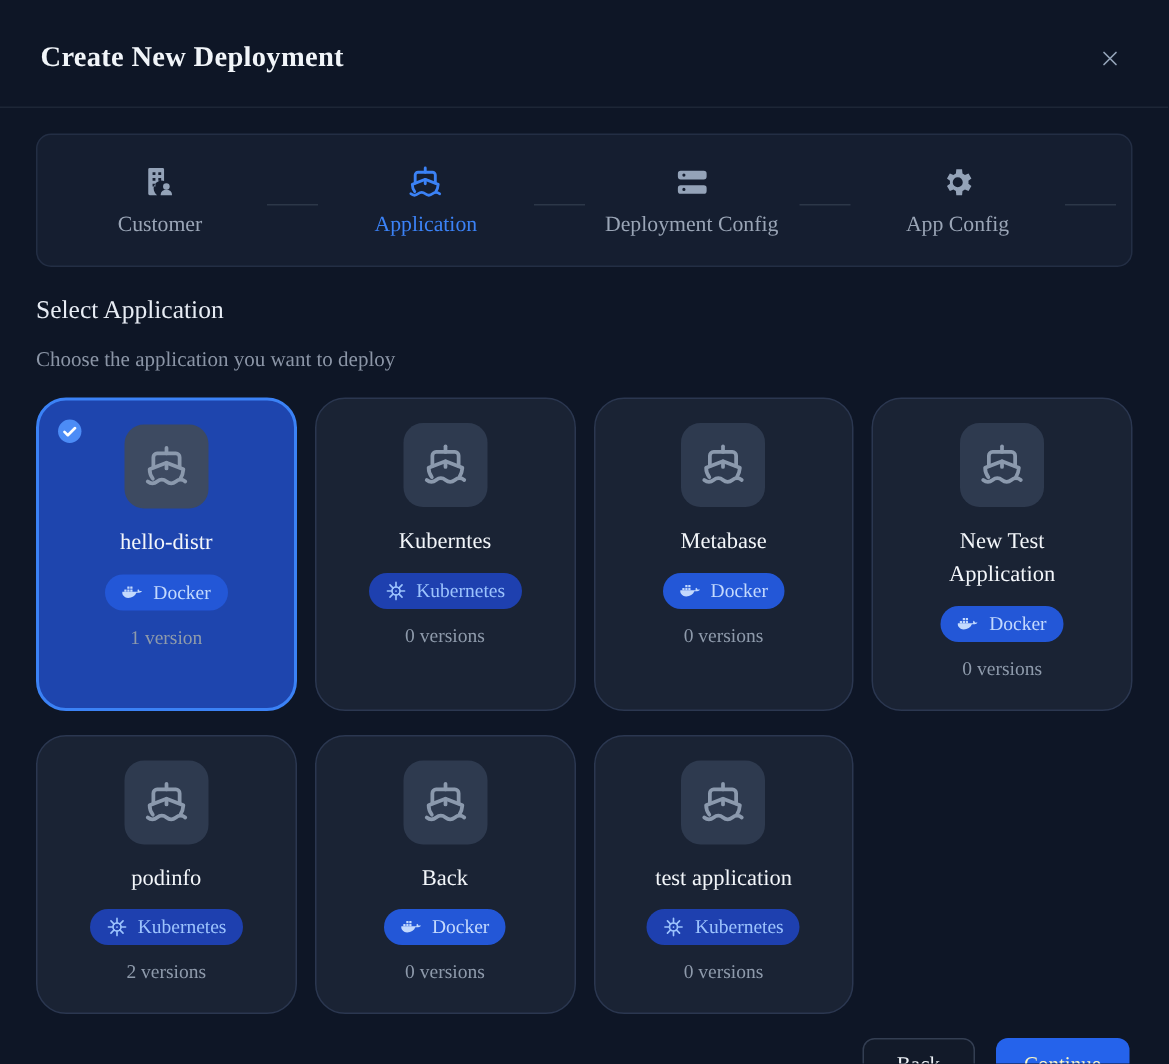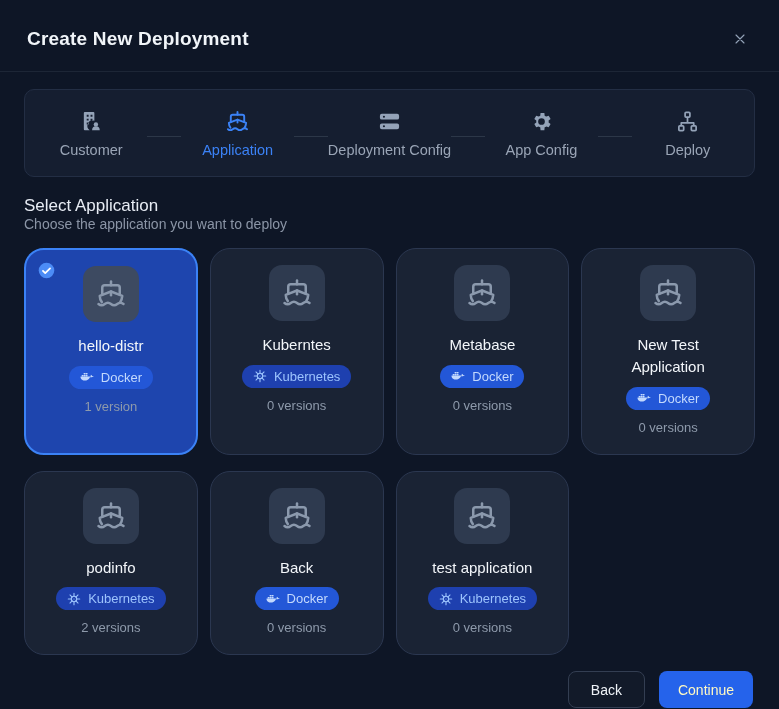--- a/index.html
+++ b/index.html
@@ -11,42 +11,42 @@
     overflow: hidden;
   }
   :root{
     --bg:#0e1626; --panel:#151e30; --panel-border:#232e44;
     --card-bg:#1a2334; --card-border:#2b3750; --tile-bg:#2e3a4f; --tile-icon:#8b99ad;
     --muted:#94a3b8; --text:#f1f5f9; --accent:#3b82f6;
     --selected-bg:#1e45ae; --k8s-bg:#1e40af; --k8s-text:#9cc3fd;
     --docker-bg:#2357d7; --docker-text:#c3d9fd; --continue-bg:#2563eb;
     --back-border:#333e52; --divider:#1d2636;
   }
-  .modal { width: 779px; height: 674px; display:flex; flex-direction:column; }
+  .modal { width: 779px; height: 674px; display:flex; flex-direction:column;font-family:Liberation Serif, serif; }
 
   .header { display:flex; align-items:center; justify-content:space-between;
     padding: 28px 28px 21px 27px; border-bottom: 1px solid var(--divider); }
   .title { font-size: 19px; font-weight: bold; letter-spacing:.2px; }
   .close-btn { background:none; border:none; color:var(--muted); cursor:pointer;
     width:22px; height:22px; display:flex; align-items:center; justify-content:center; }
   .close-btn svg { width:16px; height:16px; }
 
   .content { padding: 17px 24px 16px 24px; flex:1; }
 
   .stepper { background: var(--panel); border:1px solid var(--panel-border);
     border-radius: 10px; display:flex; align-items:flex-start;
     padding: 20px 10px 18px; }
   .step { flex:1; display:flex; flex-direction:column; align-items:center; gap:9px; cursor:pointer; }
   .step-icon { width:23px; height:23px; color: var(--muted); display:block; }
   .step-label { font-size: 14.5px; color:#9aa5b6; white-space:nowrap; }
   .step.active .step-icon, .step.active .step-label { color: var(--accent); }
   .step-connector { flex:0 0 34px; height:0; border-top:1px solid #2c3748; margin-top:26px; }
 
   .section-title { font-size: 17px; font-weight:500; color:#e7ecf4; margin-top: 19px; }
-  .section-subtitle { font-size: 14px; color:#8b95a6; }
+  .section-subtitle { font-size: 14px; color:#8b95a6; margin-top: 16px; }
 
   .grid { display:grid; grid-template-columns: repeat(4, 1fr); gap: 16px 12px; margin-top: 16px; }
   .card { position:relative; background: var(--card-bg); border:1px solid var(--card-border);
     border-radius: 20px; padding: 15px 10px 19px; text-align:center; cursor:pointer;
     display:flex; flex-direction:column; align-items:center; }
   .card.selected { background: var(--selected-bg); border:2px solid var(--accent); }
   .check { position:absolute; top:12px; left:12px; width:17px; height:17px; color:#4c8cf6; }
   .check svg { width:17px; height:17px; display:block; }
   .tile { width:56px; height:56px; background: var(--tile-bg); border-radius:13px;
     display:flex; align-items:center; justify-content:center; margin-top:1px; }
@@ -108,29 +108,20 @@
           <span class="step-label">Deployment Config</span>
         </div>
         <div class="step-connector"></div>
         <div class="step">
           <span class="step-icon"><svg viewBox="0 0 24 24" fill="currentColor">
               <path d="M19.4 13a7.9 7.9 0 0 0 .1-1 7.9 7.9 0 0 0-.1-1l2.1-1.6-2-3.5-2.5 1a8 8 0 0 0-1.7-1L15 3h-4l-.3 2.9a8 8 0 0 0-1.7 1l-2.5-1-2 3.5L6.6 11a7.9 7.9 0 0 0 0 2l-2.1 1.6 2 3.5 2.5-1a8 8 0 0 0 1.7 1L11 21h4l.3-2.9a8 8 0 0 0 1.7-1l2.5 1 2-3.5-2.1-1.6zM12 15.5A3.5 3.5 0 1 1 15.5 12 3.5 3.5 0 0 1 12 15.5z"></path>
             </svg></span>
           <span class="step-label">App Config</span>
         </div>
         <div class="step-connector"></div>
-        <div class="step">
-          <span class="step-icon"><svg viewBox="0 0 24 24" fill="none" stroke="currentColor" stroke-width="1.8" stroke-linejoin="round">
-              <rect x="9.5" y="2.5" width="5" height="5" rx="1"></rect>
-              <rect x="3" y="16.5" width="5" height="5" rx="1"></rect>
-              <rect x="16" y="16.5" width="5" height="5" rx="1"></rect>
-              <path d="M12 7.5v3.5M5.5 16.5v-3h13v3M12 11v2.5"></path>
-            </svg></span>
-          <span class="step-label">Deploy</span>
-        </div>
       </div>
 
     <div class="section-title">Select Application</div>
     <div class="section-subtitle">Choose the application you want to deploy</div>
 
     <div class="grid" id="cards-grid">
         <div class="card selected">
           <span class="check">
             <svg viewBox="0 0 24 24">
               <circle cx="12" cy="12" r="11" fill="currentColor"></circle>

